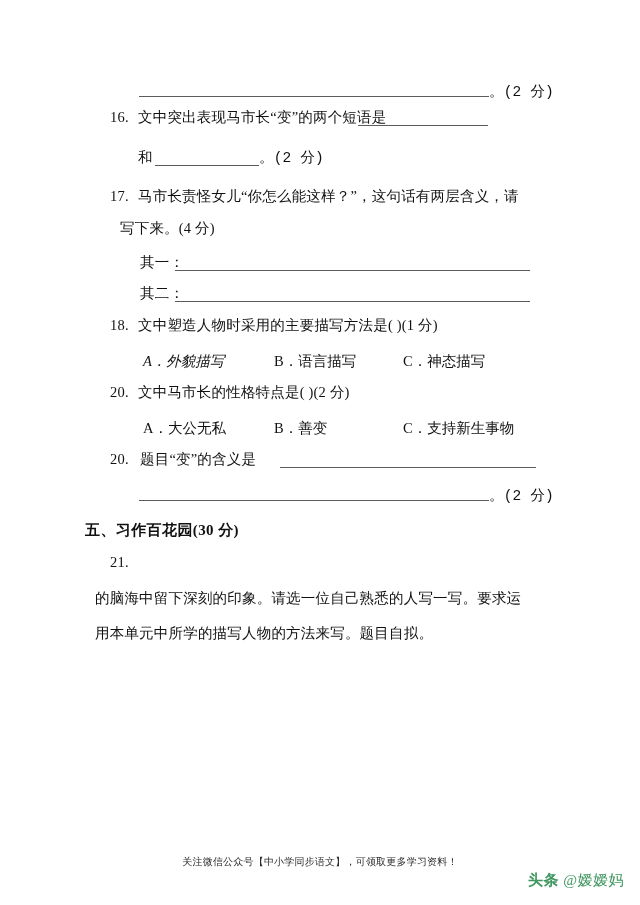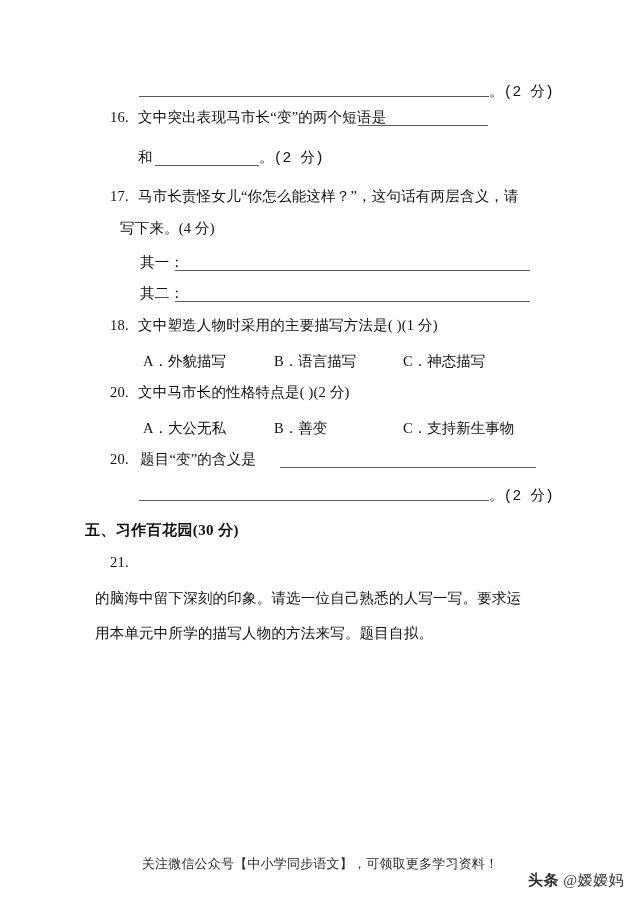--- a/index.html
+++ b/index.html
@@ -66,30 +66,30 @@
     white-space: nowrap;
     letter-spacing: 0.2px;
   }
 
   
   .footer-note {
     position: absolute;
     left: 0;
     right: 0;
     text-align: center;
-    font-size: 13px;
+    font-size: 10px;
     color: #2b2b2b;
     letter-spacing: 0.2px;
     white-space: nowrap;
   }
   .watermark {
     position: absolute;
     font-size: 15px;
     font-weight: bold;
-    color: #000000;
+    color: #15803d;
     opacity: 0.82;
     letter-spacing: 0.5px;
     white-space: nowrap;
   }
   .wm-at {
     font-weight: normal;
   }
 
   
   .opt-row {
@@ -148,21 +148,21 @@
   </div>
   <div class="rule" style="left:175px; top:301px; width:355px;"></div>
 
   <div class="qline" style="left:110px; top:318px;">
     <span class="num">18.</span>
   </div>
   <div class="qline" style="left:138px; top:318px;">
     <span class="cn">文中塑造人物时采用的主要描写方法是(        )(1 分)</span>
   </div>
   <div class="opt-row" style="left:0; top:352px; height:18px;">
-    <span class="opt" style="left:143px;">A．外貌描写</span>
+    <span class="opt" style="left:143px;font-style:italic;">A．外貌描写</span>
     <span class="opt" style="left:274px;">B．语言描写</span>
     <span class="opt" style="left:403px;">C．神态描写</span>
   </div>
 
   <div class="qline" style="left:110px; top:385px;">
     <span class="num">20.</span>
   </div>
   <div class="qline" style="left:138px; top:385px;">
     <span class="cn">文中马市长的性格特点是(        )(2 分)</span>
   </div>

